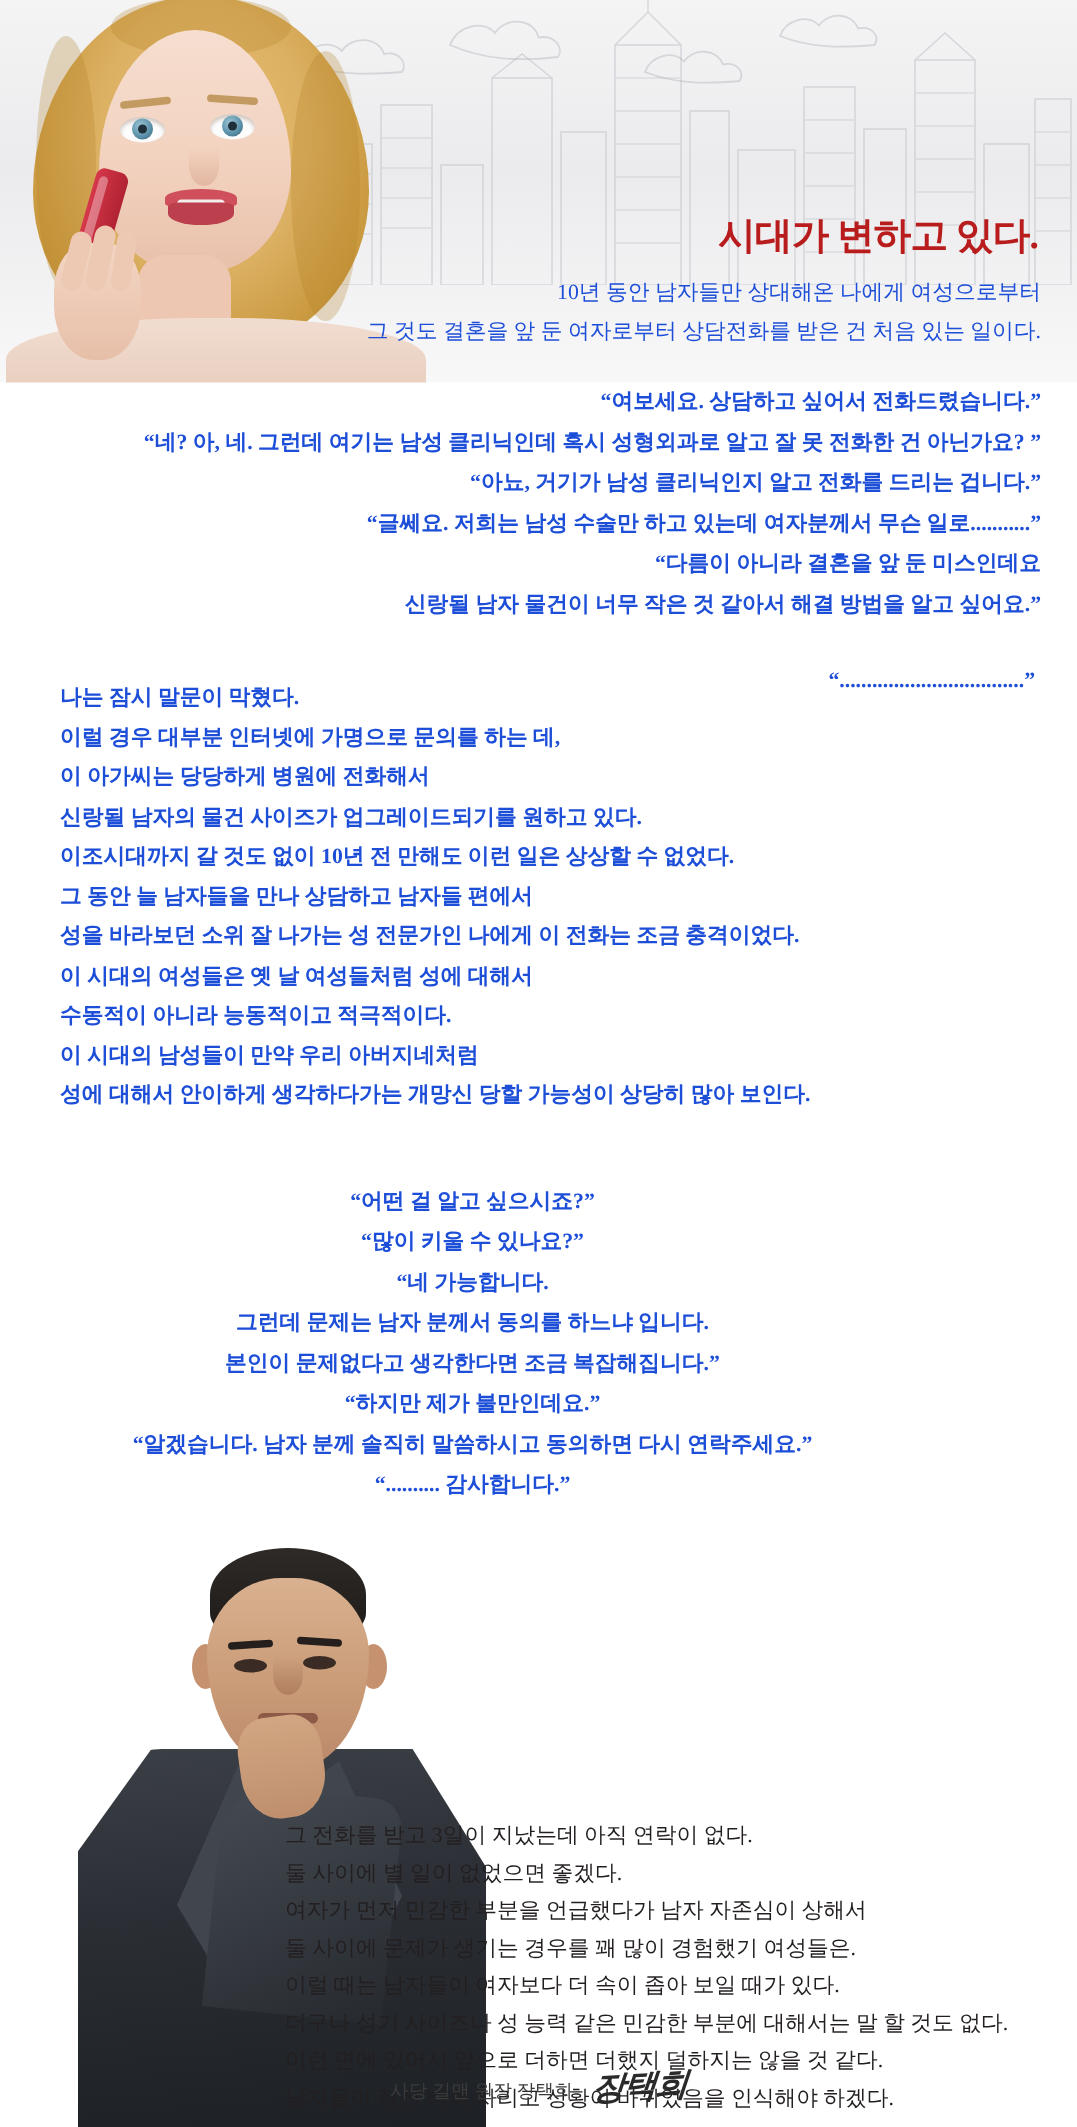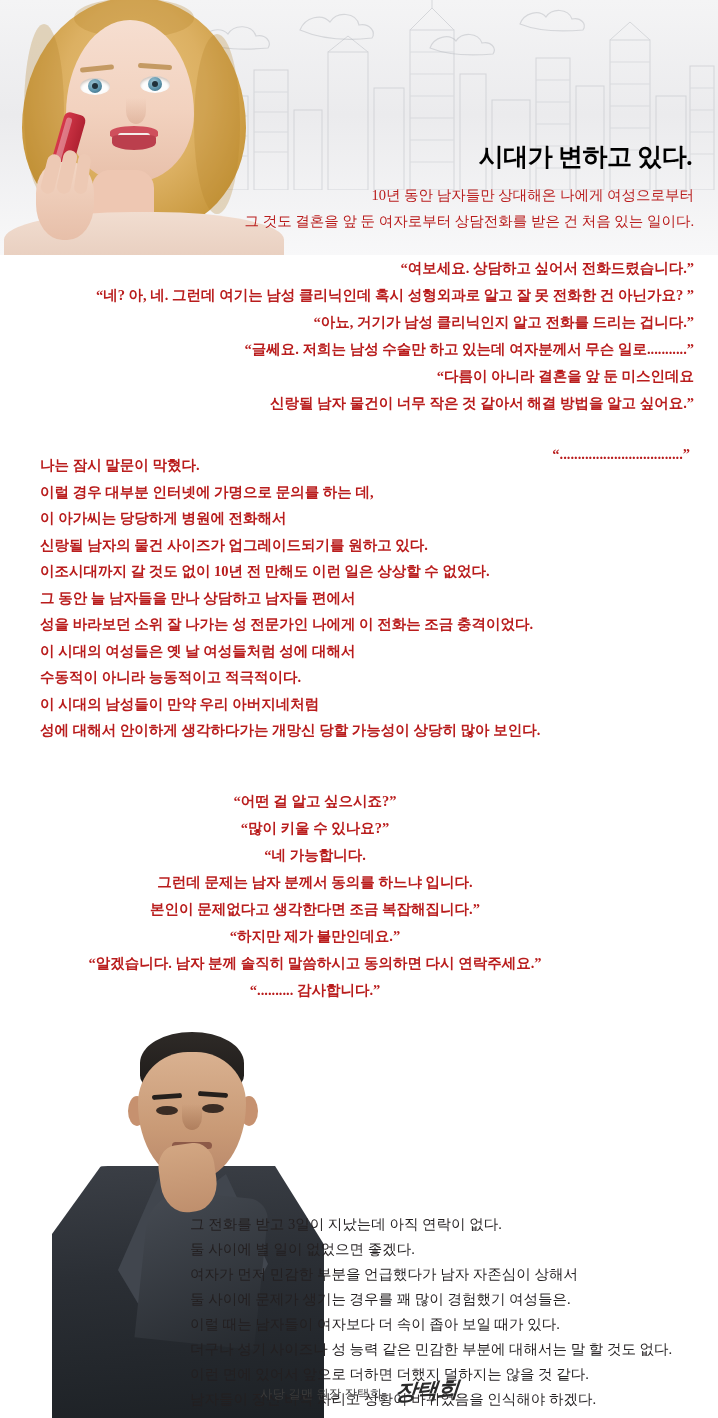--- a/index.html
+++ b/index.html
@@ -61,27 +61,27 @@
   .phone { position:absolute; left:38px; top:118px; width:22px; height:96px; background:linear-gradient(90deg,#d6384a,#b02232); border-radius:6px; transform:rotate(16deg); }
   .phone-hl { position:absolute; left:41px; top:122px; width:6px; height:86px; background:rgba(255,255,255,.35); border-radius:4px; transform:rotate(16deg);}
   .hand { position:absolute; left:22px; top:168px; width:58px; height:78px; background:linear-gradient(180deg,#f3d6c4,#e7bfa9); border-radius:40% 40% 46% 46%; }
   .finger { position:absolute; background:#edc9b4; border-radius:10px;}
 
   .headline {
     position:absolute;
     right: 26px; top: 140px;
     font-size: 25px;
     font-weight: bold;
-    color: #000000;
+    color: #b91c1c;
     letter-spacing: -.5px;
     font-family: "Liberation Serif", serif;
   }
 
   
-  .block { position:absolute; color:#b91c1c; }
+  .block { position:absolute; color:#1d4ed8; }
   .right-al { text-align:right; }
   .center-al { text-align:center; }
   .left-al  { text-align:left; }
 
   .intro {
     right: 24px; top: 182px; width: 560px;
     font-size: 14.5px; line-height: 26px;
   }
   .dialog1 {
     right: 24px; top: 255px; width: 660px;

